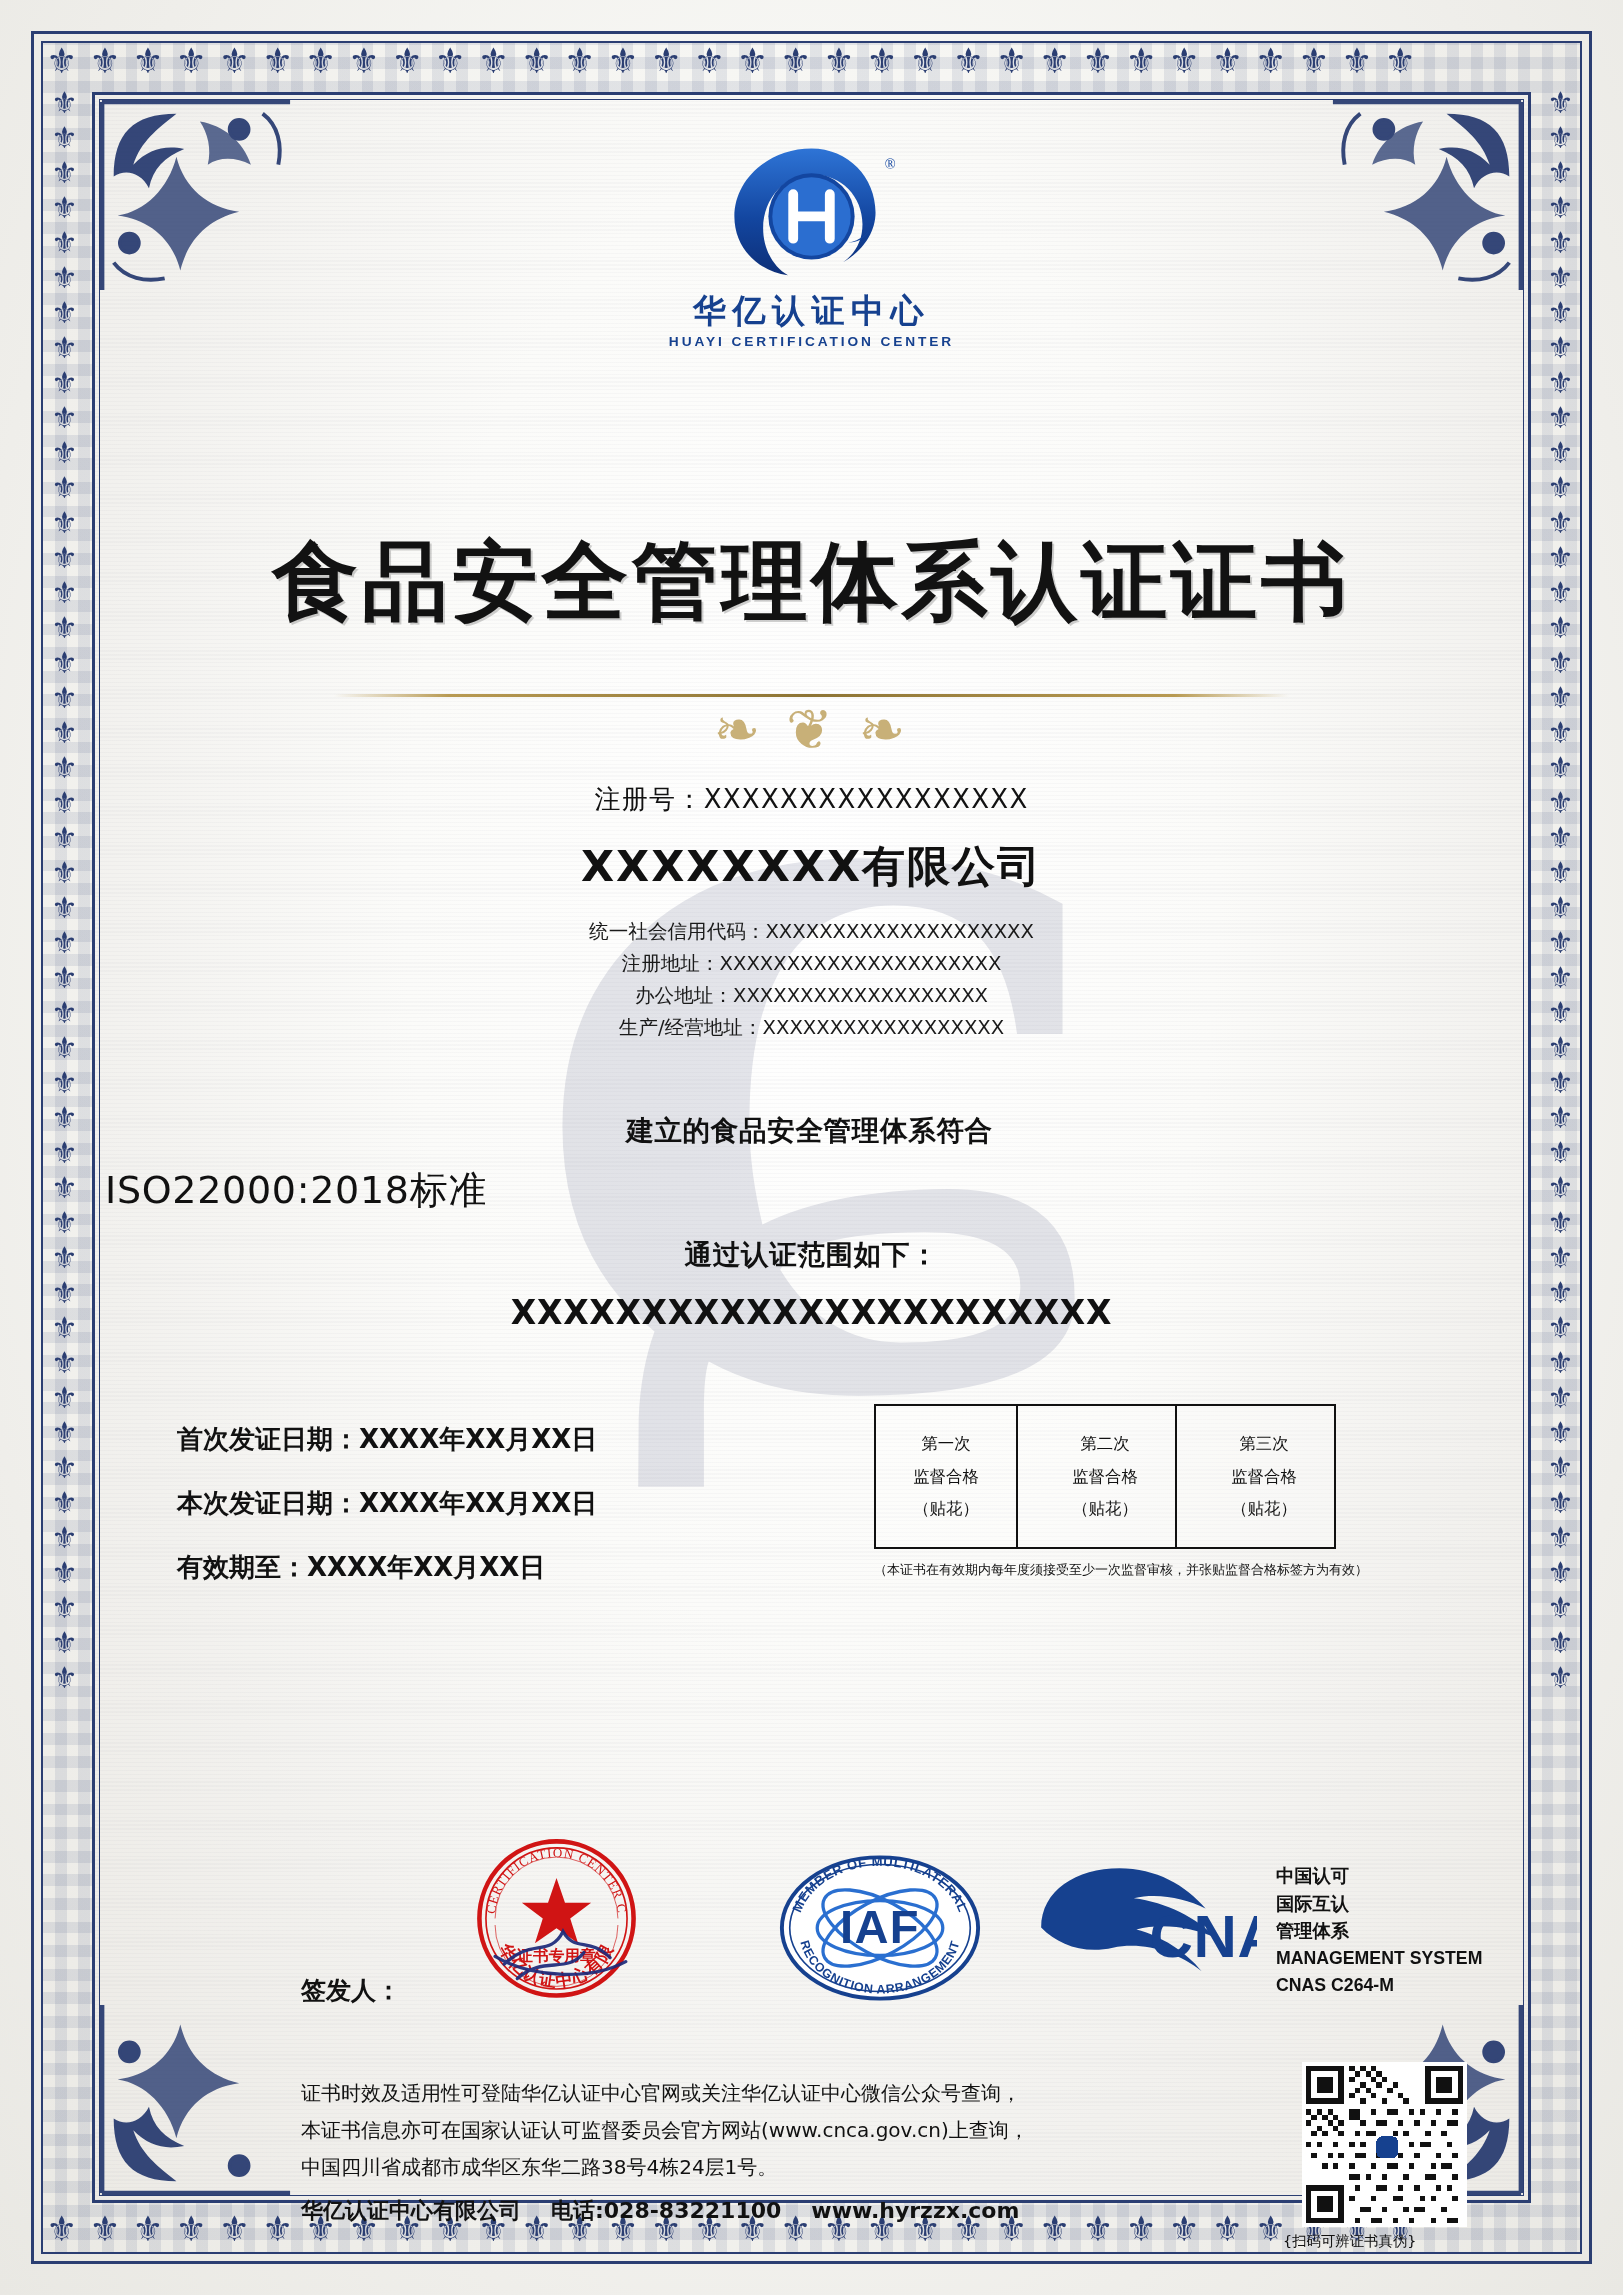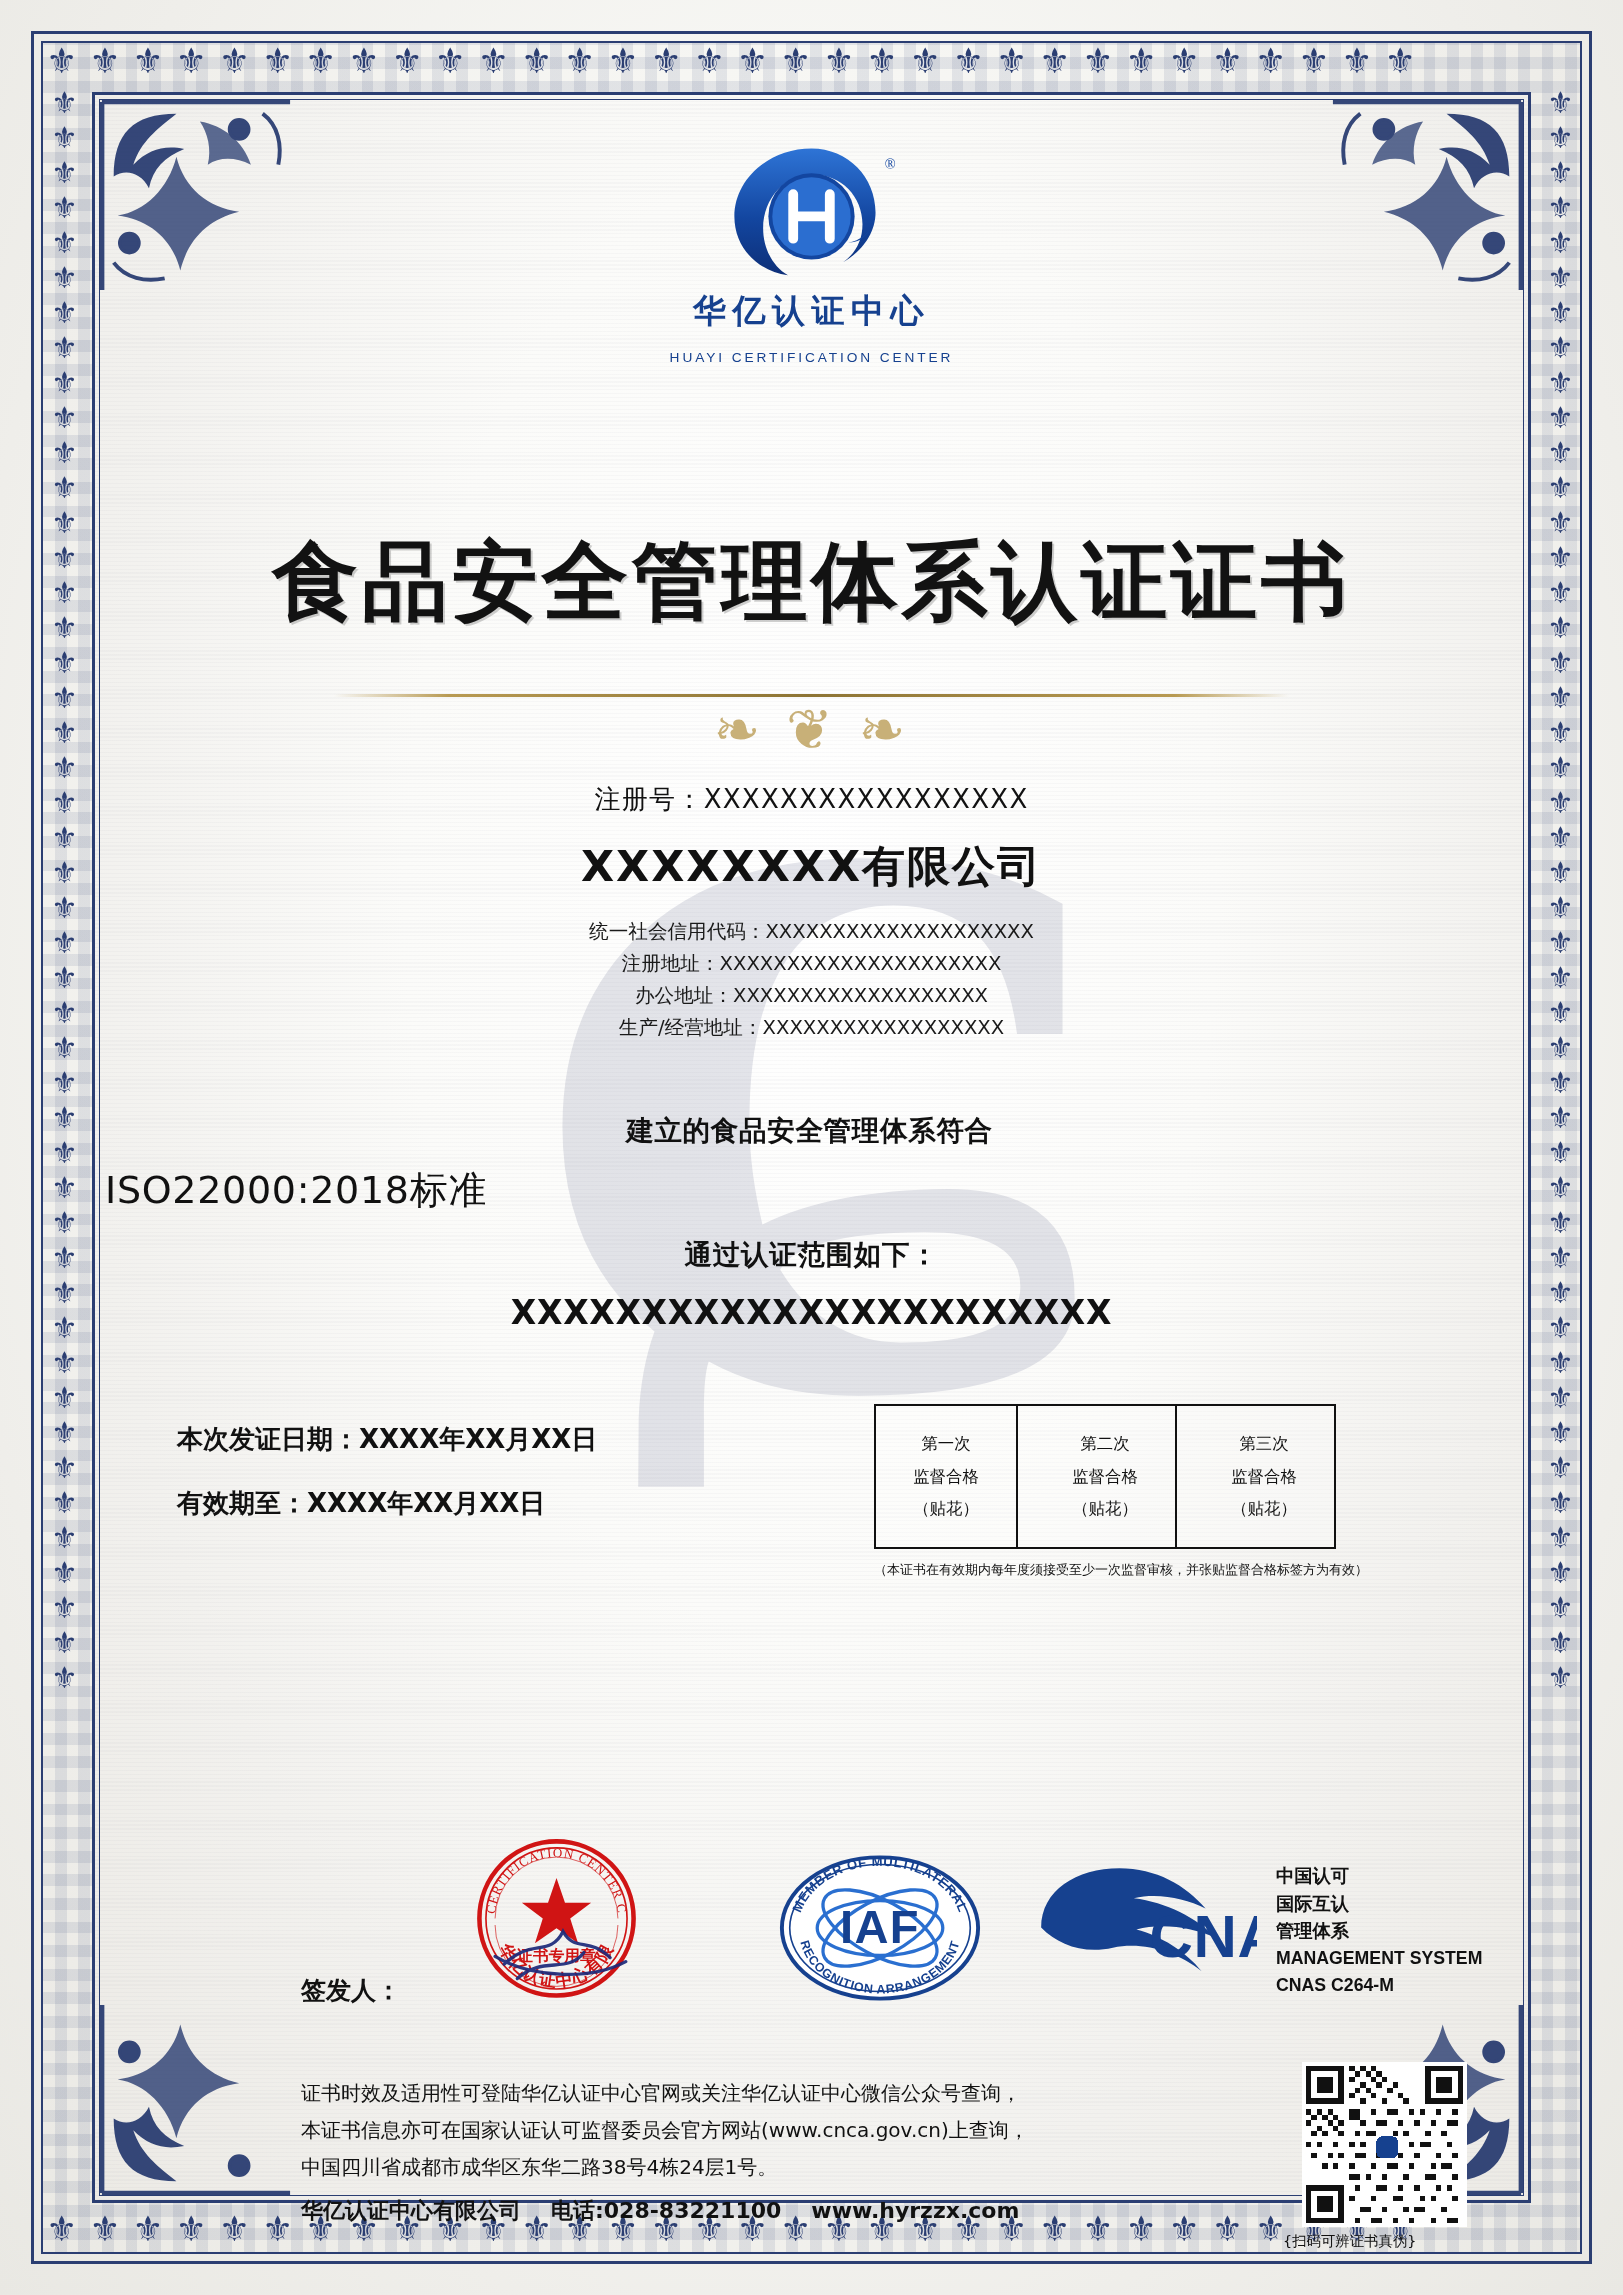--- a/index.html
+++ b/index.html
@@ -83,22 +83,22 @@
 
   
   .logo-wrap{position:absolute;left:0;right:0;top:38px;text-align:center;}
   .logo-mark{width:183px;height:141px;margin:0 auto;position:relative;}
   .logo-mark svg{width:100%;height:100%;display:block;}
   .logo-cn{
     font-family:"DejaVu Sans", sans-serif;font-weight:700;color:#16418f;
     font-size:33px;letter-spacing:6.5px;margin-top:5.2px;
   }
   .logo-en{
-    font-family:"Liberation Sans", sans-serif;font-weight:400;color:#16418f;
-    font-size:13.7px;letter-spacing:2.9px;margin-top:16px;
+    font-family:"Liberation Sans", sans-serif;font-weight:700;color:#16418f;
+    font-size:13.7px;letter-spacing:2.9px;margin-top:0;
   }
 
   
   .title{
     position:absolute;left:0;right:0;top:419px;text-align:center;
     font-family:"DejaVu Sans", sans-serif;font-weight:700;
     font-size:86px;letter-spacing:3.9px;color:#121212;
     text-shadow:2px 2px 0 rgba(0,0,0,.18);
   }
   .title-rule{
@@ -320,20 +320,23 @@
         <span>生产/经营地址：</span><span>XXXXXXXXXXXXXXXXXX</span>
       </div>
     </div>
 
     <div class="std-lead">建立的食品安全管理体系符合</div>
     <div class="std-name">ISO22000:2018标准</div>
     <div class="scope-lead">通过认证范围如下：</div>
     <div class="scope-val">XXXXXXXXXXXXXXXXXXXXXXX</div>
 
     <div class="dates">
+      <div>
+        <span>首次发证日期：</span><span>XXXX年XX月XX日</span>
+      </div>
       <div>
         <span>本次发证日期：</span><span>XXXX年XX月XX日</span>
       </div>
       <div>
         <span>有效期至：</span><span>XXXX年XX月XX日</span>
       </div>
     </div>
 
     <div class="surv">
       <div class="cell">

